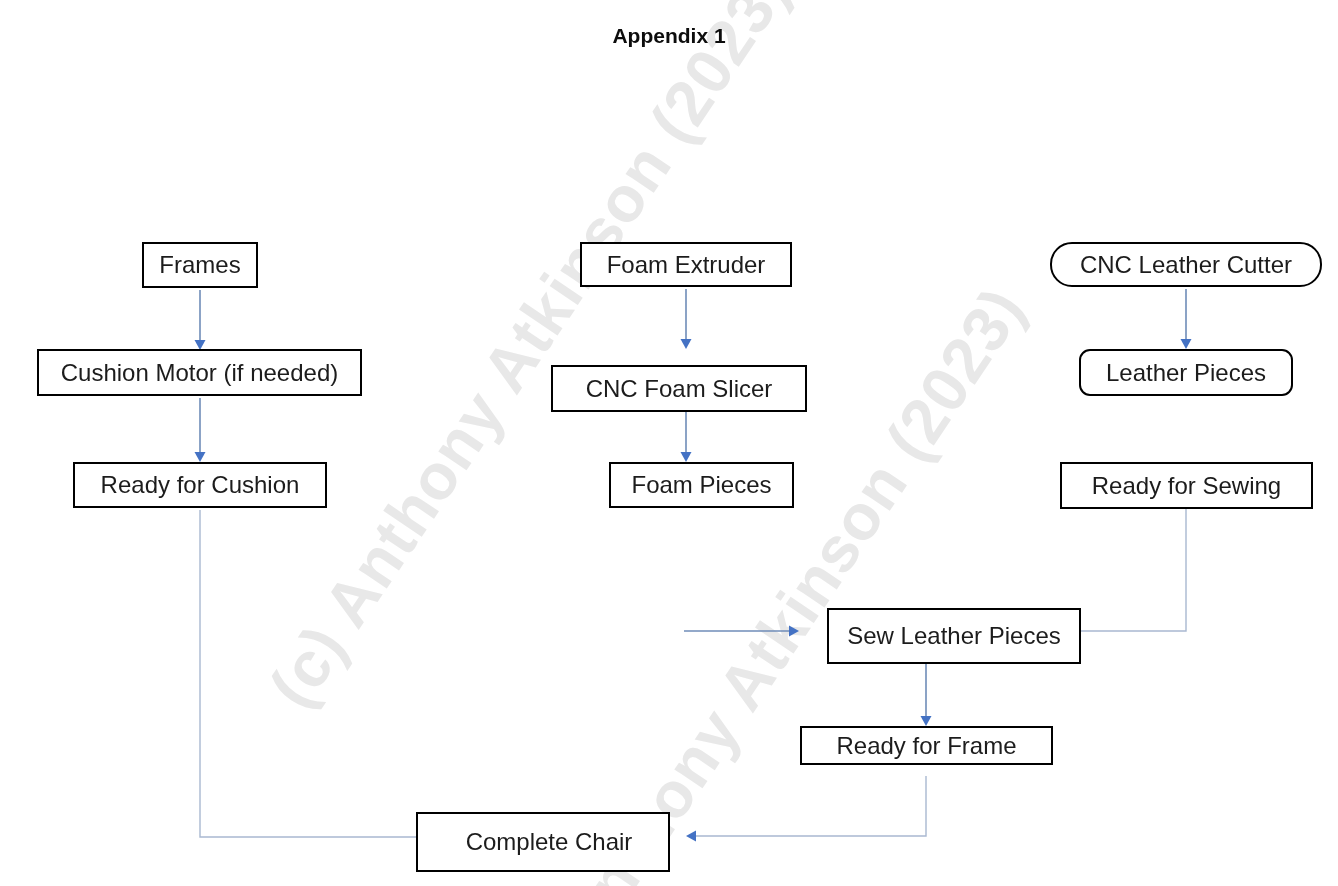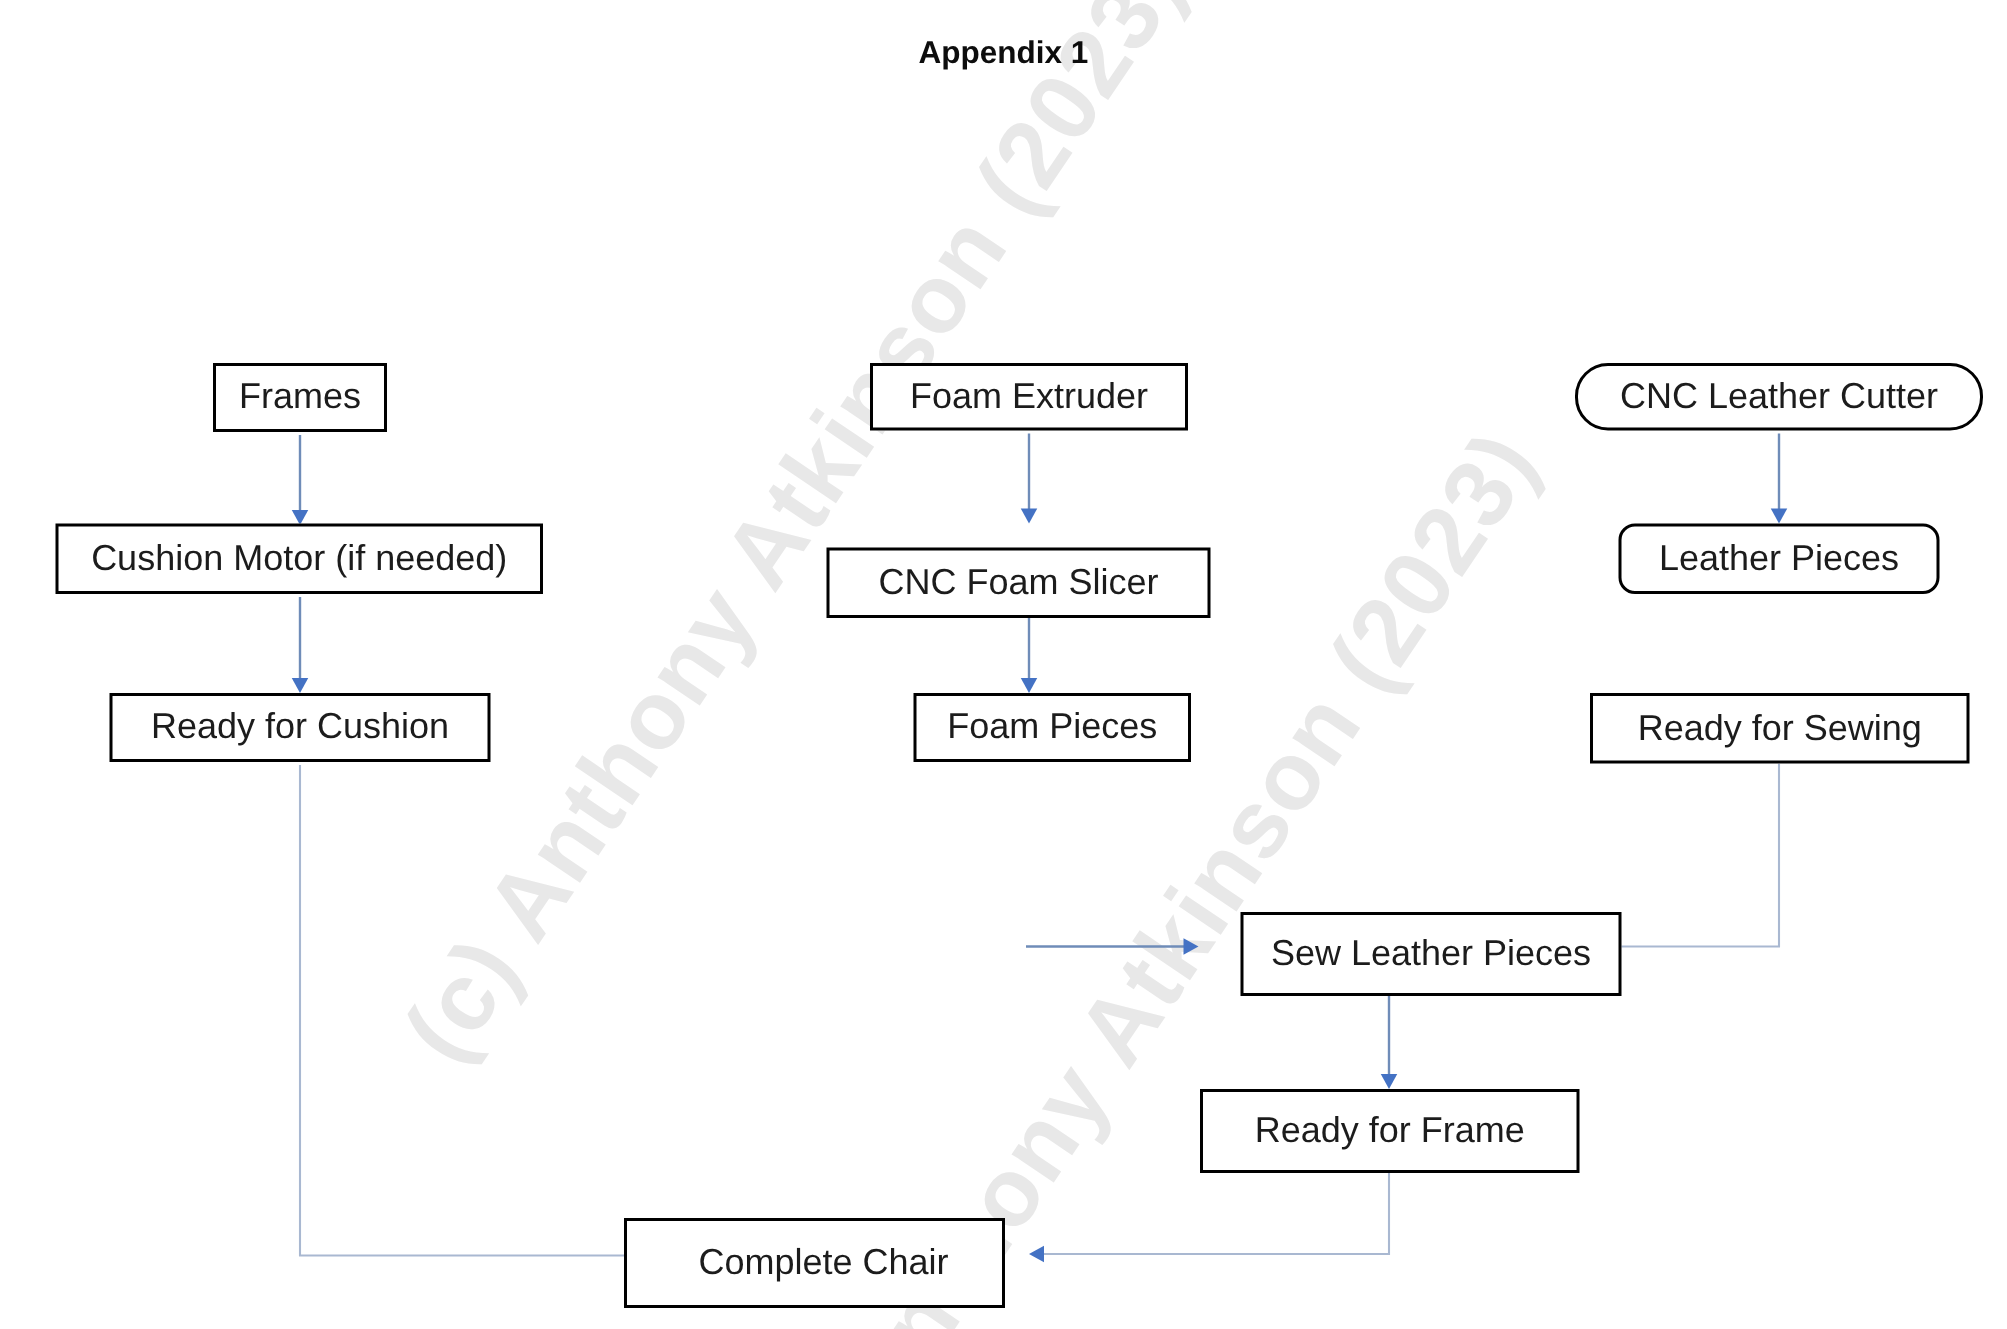--- a/index.html
+++ b/index.html
@@ -31,21 +31,21 @@
   #n-frames            {left:142px; top:242px; width:116px; height:46px;}
   #n-install-motor     {left:37px;  top:349px; width:325px; height:47px;}
   #n-ready-cushion     {left:73px;  top:462px; width:254px; height:46px;}
   #n-foam-extruder     {left:580px; top:242px; width:212px; height:45px;}
   #n-cnc-foam-slicer   {left:551px; top:349px; width:256px; height:47px;margin-top:16px;}
   #n-foam-pieces       {left:593px; top:462px; width:185px; height:46px;margin-left:16px;}
   #n-cnc-leather-cutter{left:1050px;top:242px; width:272px; height:45px;border-radius:22px;}
   #n-leather-pieces    {left:1079px;top:349px; width:214px; height:47px;border-radius:11px;}
   #n-ready-sewing      {left:1060px;top:462px; width:253px; height:47px;}
   #n-sew-leather       {left:799px; top:608px; width:254px; height:56px;margin-left:28px;}
-  #n-ready-frame       {left:800px; top:726px; width:253px; height:56px;}
+  #n-ready-frame       {left:800px; top:726px; width:253px; height:39px;}
   #n-complete-chair    {left:416px; top:812px; width:254px; height:60px;padding-left:12px;}
 </style>
 </head>
 <body>
 
 <div class="watermark" id="wm1">(c) Anthony Atkinson (2023)</div>
 <div class="watermark" id="wm2">(c) Anthony Atkinson (2023)</div>
 
 <div class="page-title">Appendix 1</div>
 

